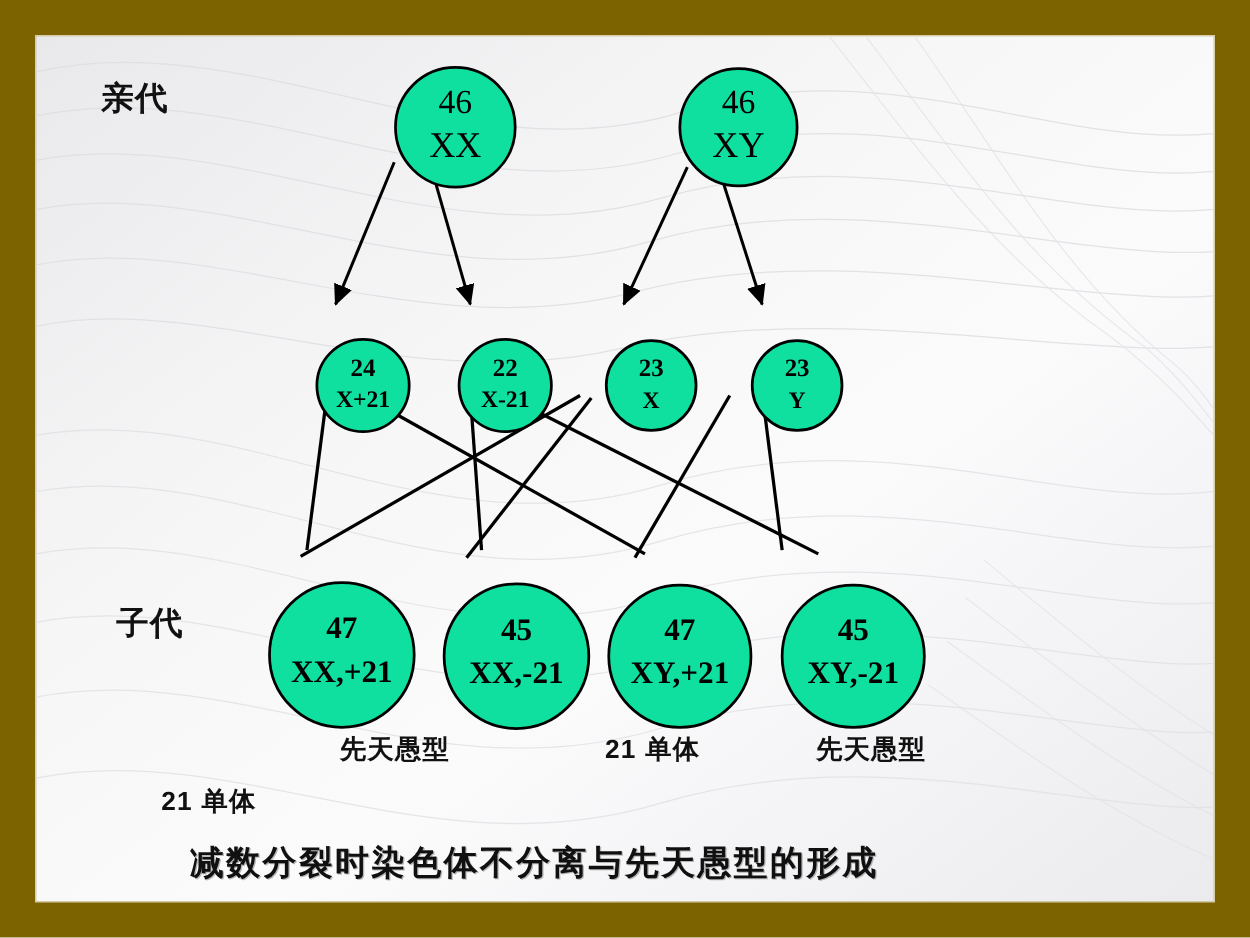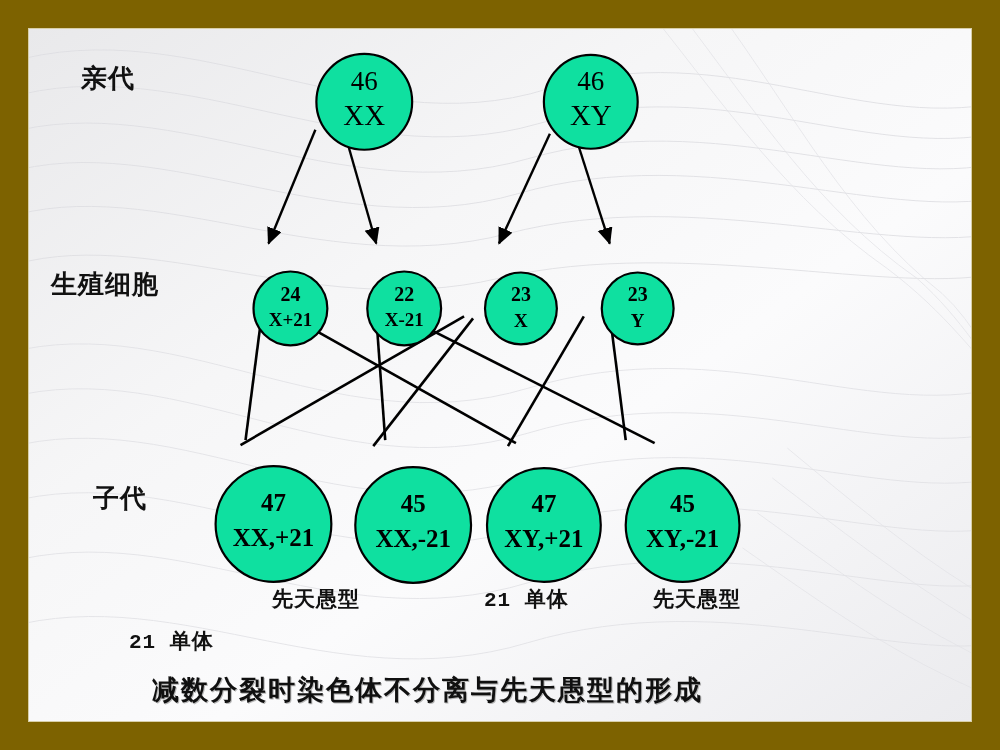--- a/index.html
+++ b/index.html
@@ -85,21 +85,21 @@
     position: absolute;
     font-family: "DejaVu Sans", sans-serif;
     font-size: 26px;
     font-weight: 600;
     color: #111111;
     white-space: nowrap;
     letter-spacing: 1px;
   }
   .pheno-label {
     position: absolute;
-    font-family: Liberation Mono, monospace;
+    font-family: Liberation Sans, sans-serif;
     font-size: 21px;
     font-weight: 600;
     color: #111111;
     white-space: nowrap;
     letter-spacing: 1px;
   }
   .caption {
     position: absolute;
     font-family: "DejaVu Sans", sans-serif;
     font-size: 27px;
@@ -226,21 +226,20 @@
         <text class="node-text off-sex" x="516" y="513">XY,+21</text>
       </g>
       <g>
         <circle class="node-circle" cx="655" cy="497" r="57"></circle>
         <text class="node-text off-num" x="655" y="478">45</text>
         <text class="node-text off-sex" x="655" y="513">XY,-21</text>
       </g>
     </svg>
 
     <div class="stage-label" style="left:22px; top:32px;margin-left:30px;">亲代</div>
-    <div class="stage-label" style="left:22px; top:238px;">生殖细胞</div>
     <div class="stage-label" style="left:64px; top:452px;">子代</div>
 
     <div class="pheno-label" style="left:243px; top:556px;">先天愚型</div>
     <div class="pheno-label" style="left:455px; top:556px;">21 单体</div>
     <div class="pheno-label" style="left:624px; top:556px;">先天愚型</div>
     <div class="pheno-label" style="left:100px; top:598px;">21 单体</div>
 
     <div class="caption" style="left:123px; top:643px;">减数分裂时染色体不分离与先天愚型的形成</div>
 
   </div>

